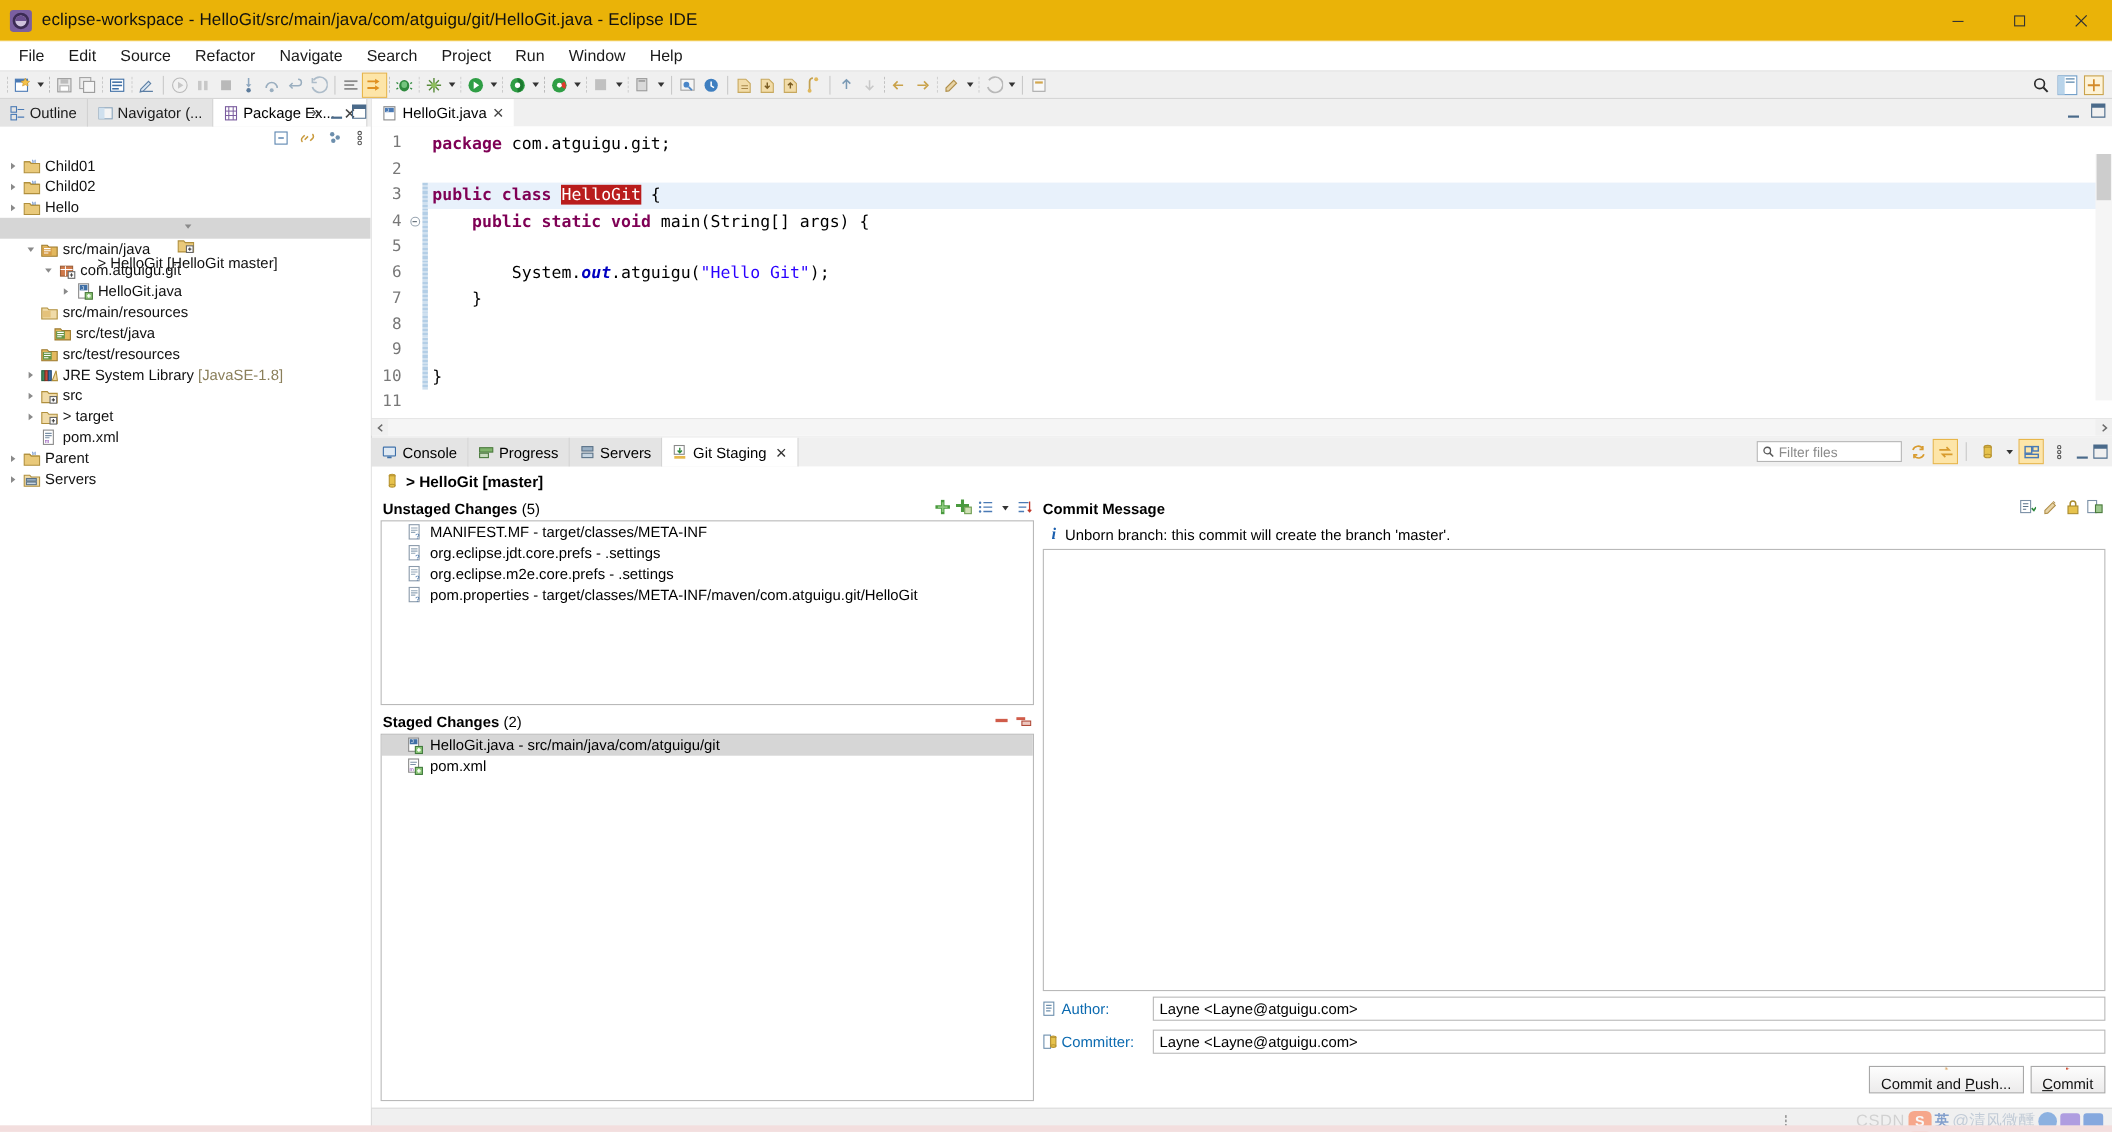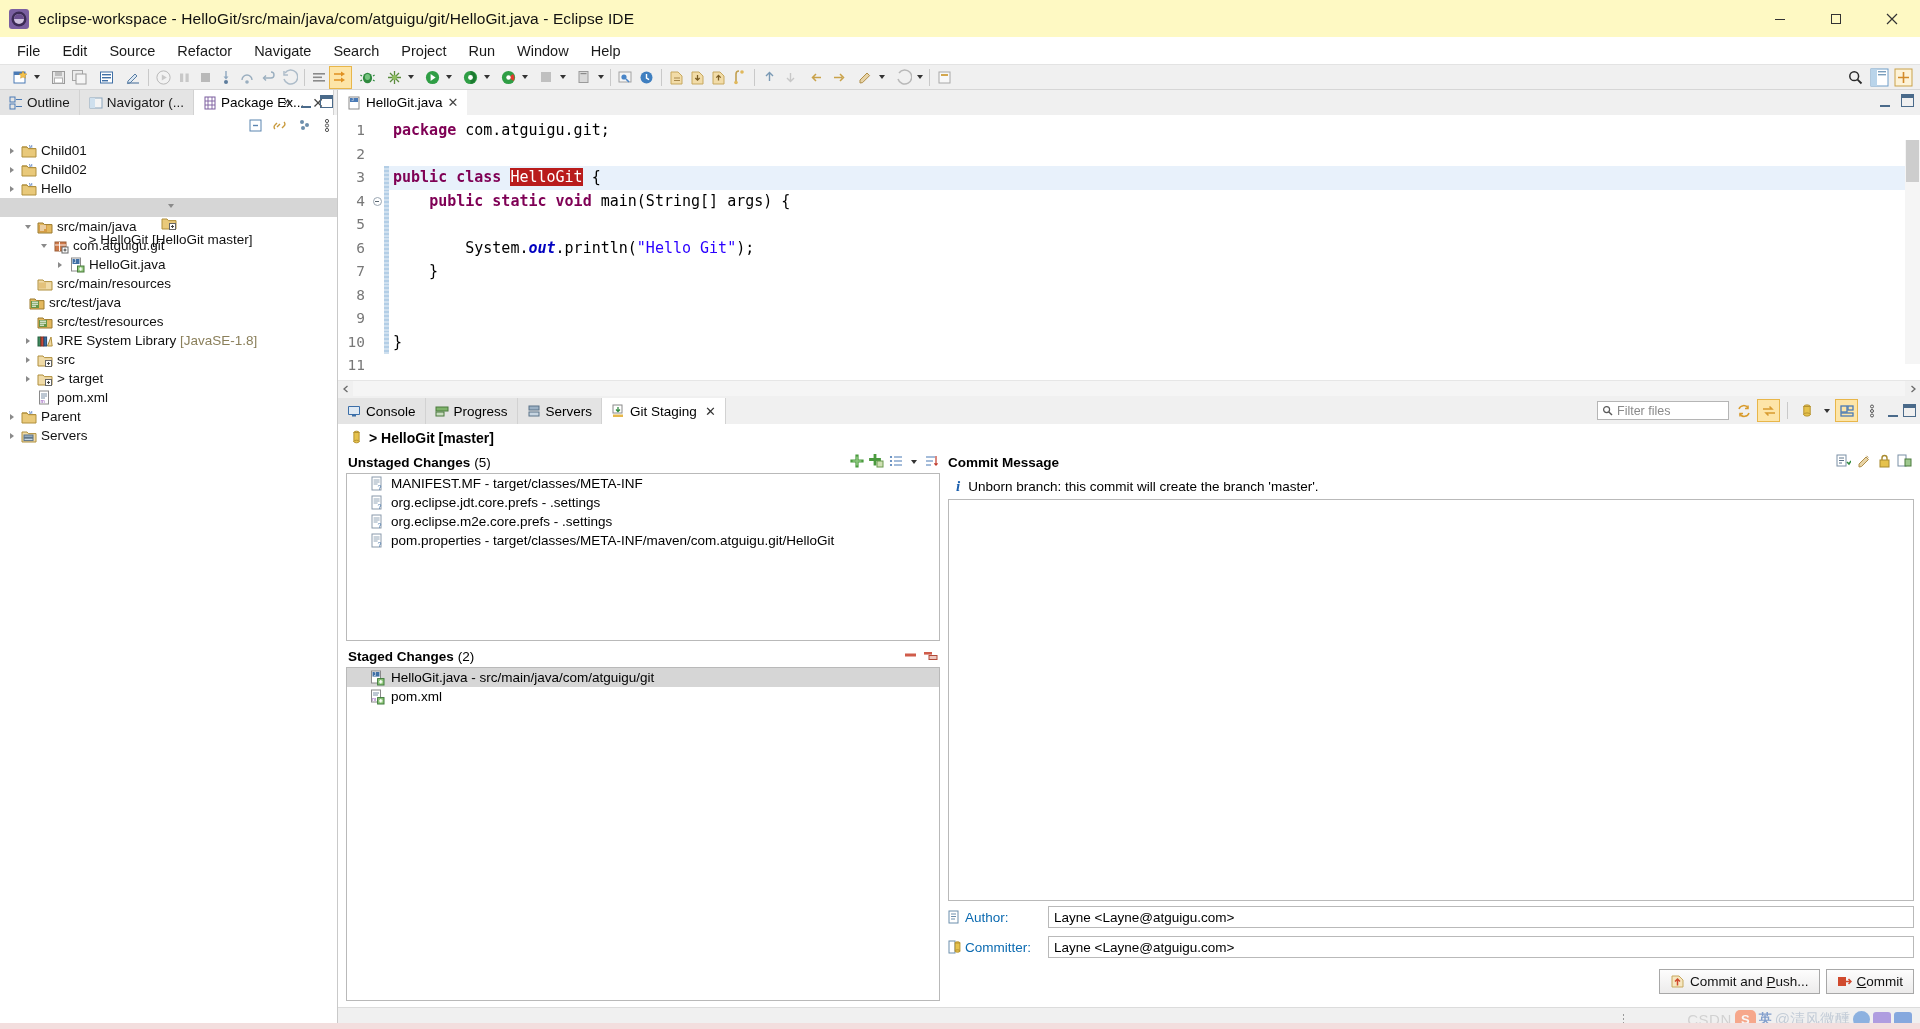--- a/index.html
+++ b/index.html
@@ -8,21 +8,21 @@
     font-family: "Liberation Sans", sans-serif;
     font-size: 13px;
     background: #ffffff;
     overflow: hidden;
     color: #000;
   }
   #app { position: relative; width: 1920px; height: 1029px; display: flex; flex-direction: column; }
 
   
   .titlebar {
-    height: 38px; background: #fef9c3; display: flex; align-items: center;
+    height: 38px; background: #eab308; display: flex; align-items: center;
     border-bottom: 1px solid #ffffff; flex: 0 0 38px; position: relative;
   }
   .tb-icon { width: 22px; height: 22px; margin-left: 8px; margin-right: 8px; flex: 0 0 22px; }
   .tb-title { font-size: 15.5px; color: #111; white-space: nowrap; letter-spacing: 0.1px; }
   .win-btns { position: absolute; right: 0; top: 0; height: 38px; display: flex; }
   .win-btn { width: 56px; height: 38px; display: flex; align-items: center; justify-content: center; color: #333; }
 
   
   .menubar { height: 26px; flex: 0 0 26px; display: flex; align-items: center; padding-left: 6px; background: #fff; }
   .menu-item { padding: 3px 11px; font-size: 14.5px; color: #1a1a1a; cursor: default; }
@@ -140,21 +140,21 @@
   .cm-text { flex: 1 1 auto; border: 1px solid #b9b9b9; background: #fff; min-height: 0; }
 
   .field-row { height: 28px; display: flex; align-items: center; gap: 6px; margin-top: 2px; }
   .field-lbl { color: #0b6ab0; font-size: 13.5px; display: flex; align-items: center; gap: 4px; }
   .field-lbl.w1 { width: 94px; }
   .field-inp { flex: 1 1 auto; height: 22px; border: 1px solid #b9b9b9; background: #fff; display: flex; align-items: center; padding-left: 5px; font-size: 13.5px; }
 
   .btnrow { height: 40px; display: flex; align-items: center; justify-content: flex-end; gap: 6px; }
   .ebtn {
     height: 25px; display: flex; align-items: center; gap: 5px; padding: 0 10px;
-    background: linear-gradient(#fdfdfd,#ecebeb); border: 1px solid #a8a8a8; font-size: 13.5px; color: #111;
+    background: linear-gradient(#fdfdfd,#ecebeb); border: 1px solid #a8a8a8; font-size: 13.5px; color: #111; flex-direction: column;
   }
   .ul { text-decoration: underline; }
 
   .statusbar { height: 22px; flex: 0 0 22px; background: #f0f0f0; border-top: 1px solid #dcdcdc; position: relative; }
   .sb-dots { position: absolute; left: 1284px; top: 5px; width: 3px; height: 12px;
              background-image: radial-gradient(#9a9a9a 40%, transparent 41%); background-size: 3px 4px; }
   .watermark { position: absolute; right: 8px; top: 0; height: 22px; display: flex; align-items: center; gap: 3px; opacity: 0.55; }
   .wm-txt { font-size: 15px; color: #b9b9b9; letter-spacing: 0.5px; }
   .wm-cn { font-size: 15px; color: #9fb0c4; }
   .wm-sogou { width: 21px; height: 19px; background: #fb6d3a; border-radius: 5px; display: flex; align-items: center; justify-content: center; color: #fff; font-size: 13px; font-weight: bold; }
@@ -620,21 +620,21 @@
           <div class="trow" style="padding-left: 20px;">
             <span class="twist "></span>
             <span class="ticon">
               <svg width="16" height="16" viewBox="0 0 16 16">
                 <path d="M1 4h5l1.4 1.6H15V14H1z" fill="#f0dba8" stroke="#b08f3c"></path>
                 <rect x="2" y="6.5" width="7" height="6" fill="#d8a94e" opacity=".5"></rect>
               </svg>
             </span>
             <span class="tlabel">src/main/resources</span>
           </div>
-          <div class="trow" style="padding-left: 12px;">
+          <div class="trow" style="padding-left: 32px;">
             <span class="twist "></span>
             <span class="ticon">
               <svg width="16" height="16" viewBox="0 0 16 16">
                 <path d="M1 4h5l1.4 1.6H15V14H1z" fill="#e3b85e" stroke="#9c7a2e"></path>
                 <rect x="2" y="6" width="8" height="7" fill="#3f8a3f" opacity=".75"></rect>
                 <path d="M3 7.2h6M3 9.2h6M3 11.2h4" stroke="#fff" stroke-width="1"></path>
               </svg>
             </span>
             <span class="tlabel">src/test/java</span>
           </div>
@@ -779,21 +779,21 @@
               <div class="cb-on"></div>
               <div class="cb-on"></div>
               <div class=""></div>
             </div>
           <div class="codelines" id="codelines">
               <div class="cline"><span class="kw">package </span><span class="plain">com.atguigu.git;</span></div>
               <div class="cline"></div>
               <div class="cline hl"><span class="kw">public class </span><span class="selbox">HelloGit</span><span class="plain"> {</span></div>
               <div class="cline"><span class="plain">    </span><span class="kw">public static void </span><span class="plain">main(String[] args) {</span></div>
               <div class="cline"></div>
-              <div class="cline"><span class="plain">        System.</span><span class="fld">out</span><span class="plain">.println(</span><span class="str">"Hello Git"</span><span class="plain">);</span></div>
+              <div class="cline"><span class="plain">        System.</span><span class="fld">out</span><span class="plain">.atguigu(</span><span class="str">"Hello Git"</span><span class="plain">);</span></div>
               <div class="cline"><span class="plain">    }</span></div>
               <div class="cline"></div>
               <div class="cline"></div>
               <div class="cline"><span class="plain">}</span></div>
               <div class="cline"></div>
             </div>
           <div class="escroll-v">
             <div class="thumb"></div>
           </div>
         </div>

